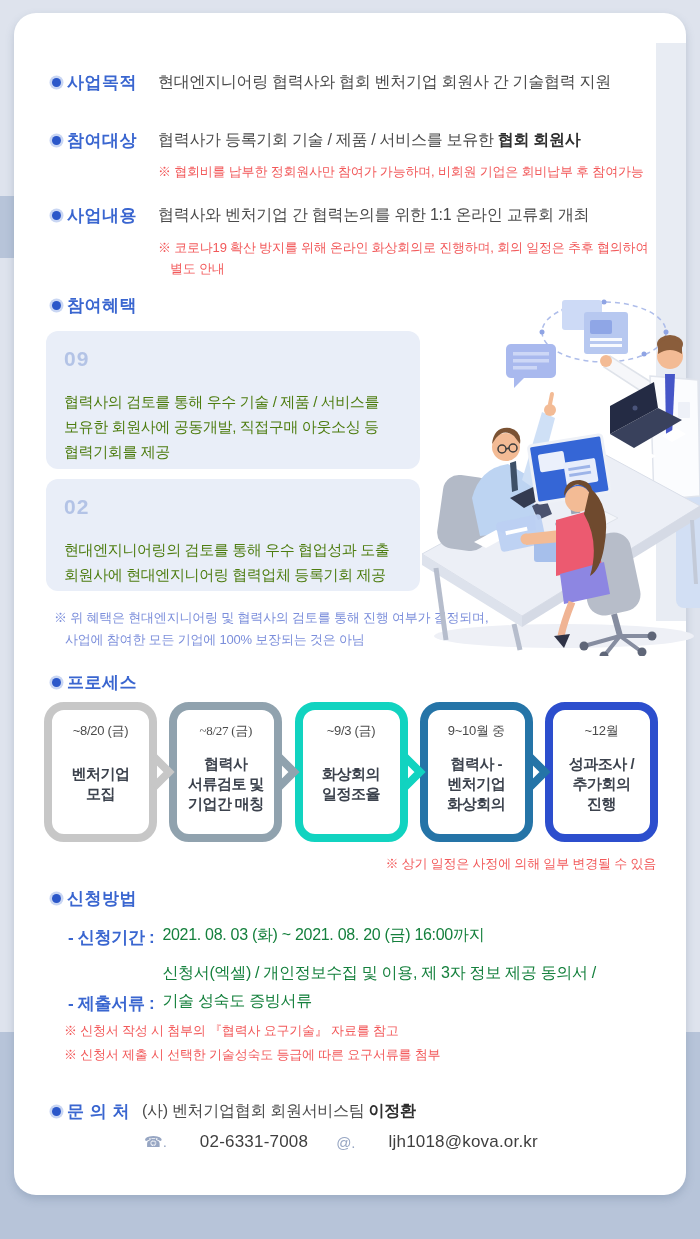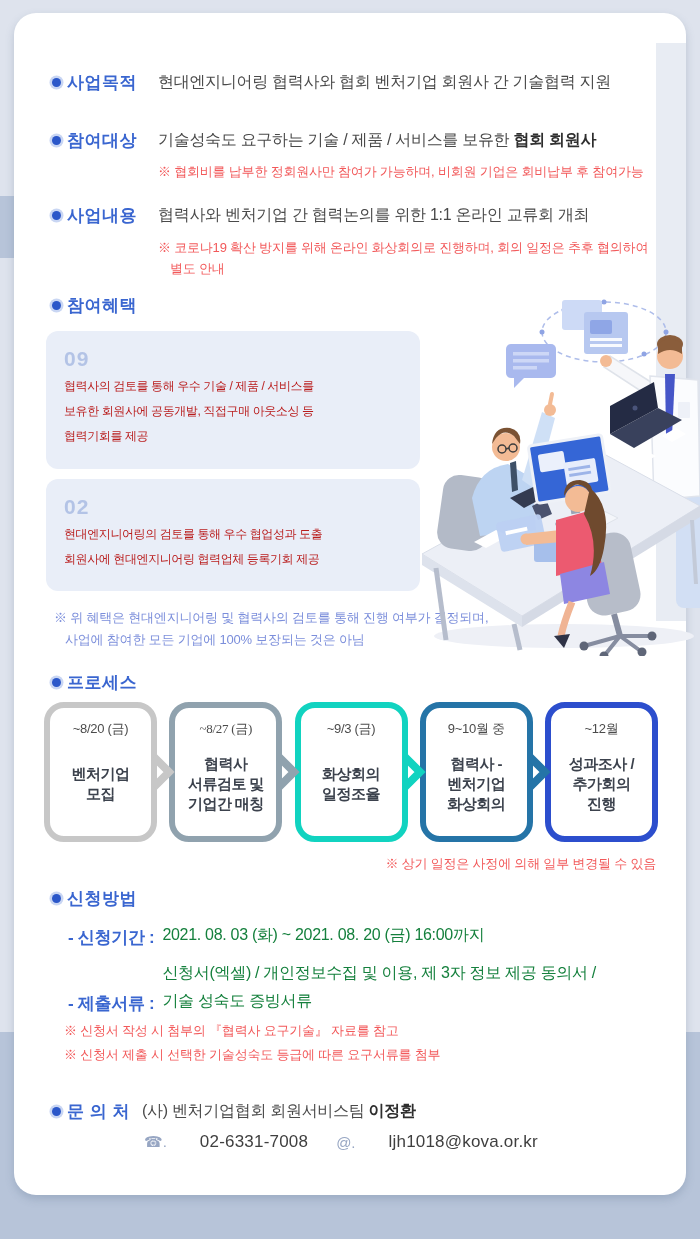--- a/index.html
+++ b/index.html
@@ -30,27 +30,27 @@
   .sec-desc { position:absolute; left:144px; top:1px; font-size:16px; color:#4a4a4a; white-space:nowrap; letter-spacing:-0.3px; }
   .bold-dark { font-weight:bold; color:#2e2e2e; }
   .red-note { font-size:13px; color:#f2595a; line-height:21px; white-space:nowrap; letter-spacing:-0.2px; }
   .abs { position:absolute; }
 
   .benefit-card {
     position:absolute; left:32px; width:374px;
     background:#e9eef8; border-radius:12px; padding:16px 18px; z-index:4;
   }
   .benefit-num { font-size:21px; font-weight:bold; color:#b3c3e6; letter-spacing:1px; }
-  .benefit-text { margin-top:3px; font-size:12px; color:#b91c1c; line-height:25px; white-space:pre-line; letter-spacing:-0.4px; }
+  .benefit-text { margin-top:18px; font-size:15px; color:#4d7c0f; line-height:25px; white-space:pre-line; letter-spacing:-0.4px; }
   .peri-note { font-size:13px; color:#7b8edb; line-height:22px; white-space:nowrap; letter-spacing:-0.2px; }
   .peri-note .indent { padding-left:11px; }
 
   .steps-row { position:absolute; left:30px; top:689px; width:614px; height:140px; display:flex; justify-content:space-between; align-items:stretch; }
   .step {
-    width:113px; height:140px; border:6px solid #a16207; border-radius:20px;
+    width:113px; height:140px; border:8px solid #a16207; border-radius:20px;
     background:#fff; display:flex; flex-direction:column; align-items:center;
     padding-top:12px; z-index:1;
   }
   .step-date { font-size:13px; color:#4b4b4b; white-space:nowrap; letter-spacing:-0.3px; }
   .step-title {
     flex:1; display:flex; align-items:center; text-align:center;
     font-size:15px; font-weight:bold; color:#3c424d; line-height:20px;
     white-space:pre-line; letter-spacing:-0.5px; padding-bottom:6px;
   }
   .arrow { position:relative; width:10px; z-index:3; }
@@ -78,21 +78,21 @@
 
   <div class="row" style="top:58px">
     <span class="bullet"></span>
     <span class="sec-label">사업목적</span>
     <span class="sec-desc">현대엔지니어링 협력사와 협회 벤처기업 회원사 간 기술협력 지원</span>
   </div>
 
   <div class="row" style="top:116px">
     <span class="bullet"></span>
     <span class="sec-label">참여대상</span>
-    <span class="sec-desc"><span>기술성숙도 요구하는 기술 / 제품 / 서비스를 보유한 </span><span class="bold-dark">협회 회원사</span></span>
+    <span class="sec-desc"><span>협력사가 등록기회 기술 / 제품 / 서비스를 보유한 </span><span class="bold-dark">협회 회원사</span></span>
   </div>
   <div class="abs red-note" style="left:144px; top:148px">※ 협회비를 납부한 정회원사만 참여가 가능하며, 비회원 기업은 회비납부 후 참여가능</div>
 
   <div class="row" style="top:191px">
     <span class="bullet"></span>
     <span class="sec-label">사업내용</span>
     <span class="sec-desc">협력사와 벤처기업 간 협력논의를 위한 1:1 온라인 교류회 개최</span>
   </div>
   <div class="abs red-note" style="left:144px; top:224px">
     <div>※ 코로나19 확산 방지를 위해 온라인 화상회의로 진행하며, 회의 일정은 추후 협의하여</div>

